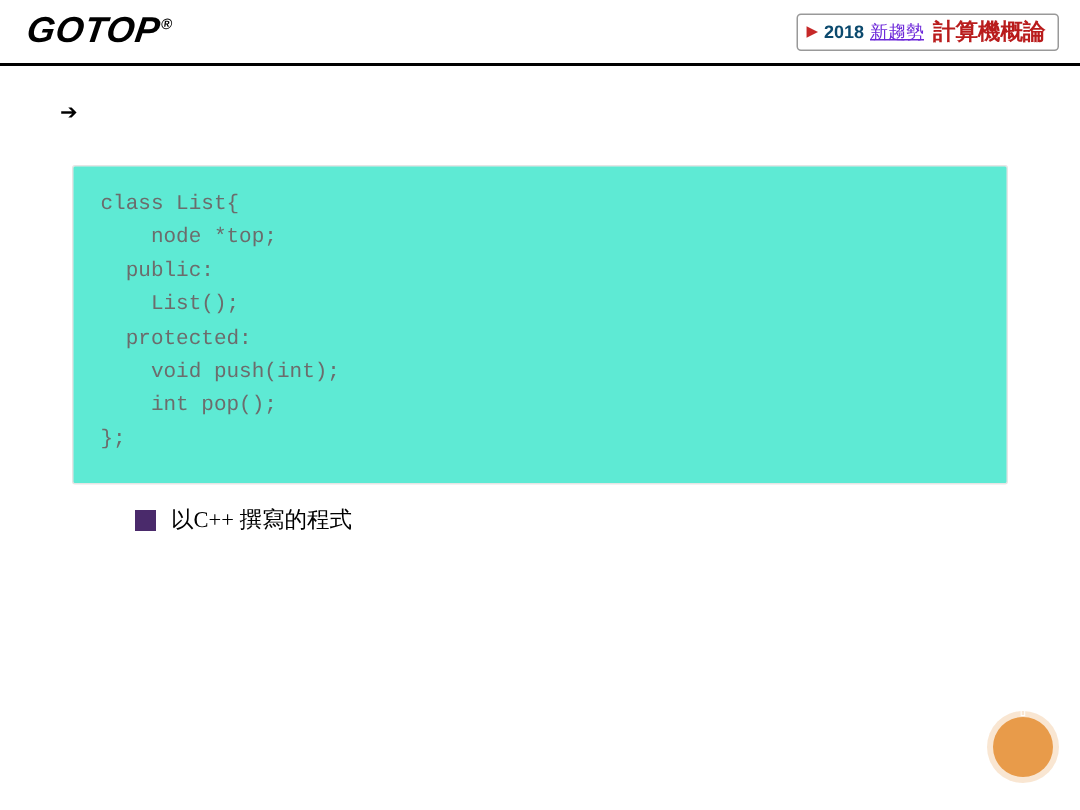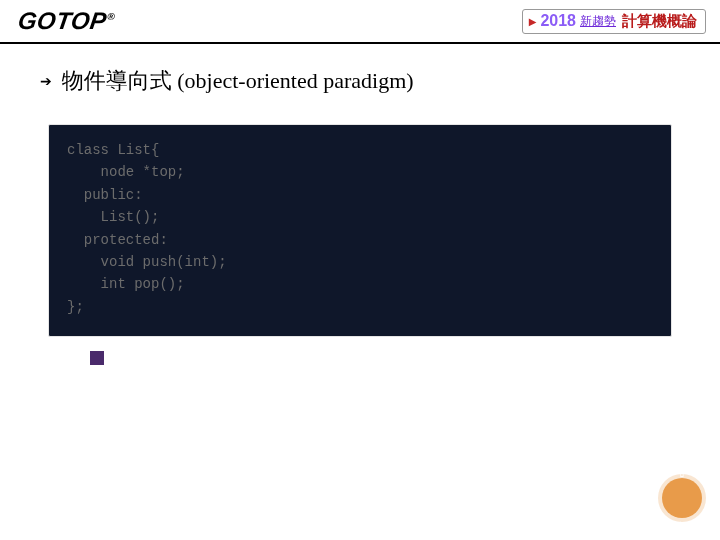--- a/index.html
+++ b/index.html
@@ -42,23 +42,23 @@
     font-size: 12px;
     color: #555;
     background: #fff;
     gap: 4px;
   }
   .badge .tri {
     color: #c62828;
     font-size: 10px;
   }
   .badge .year {
-    color: #8b5cf6;
+    color: #0c4a6e;
     font-weight: bold;
-    font-size: 16px;
+    font-size: 12px;
   }
   .badge .trend {
     color: #6d28d9;
     font-size: 12px;
     text-decoration: underline;
   }
   .badge .title {
     color: #b91c1c;
     font-weight: bold;
     font-size: 15px;
@@ -76,21 +76,21 @@
   .arrow-bullet {
     font-size: 14px;
     color: #000;
   }
   .heading-text {
     font-size: 22px;
     color: #000;
     font-family: "DFKai-SB", "KaiTi", "Microsoft JhengHei", serif;
   }
   .code-block {
-    background: #0f172a;
+    background: #5eead4;
     border: 1px solid #e5e5e5;
     border-radius: 2px;
     margin: 0 8px 14px 8px;
     padding: 14px 18px 18px 18px;
     font-family: "Courier New", Courier, monospace;
     font-size: 14px;
     color: #6c6c6c;
     line-height: 1.6;
     white-space: pre;
   }
@@ -149,33 +149,33 @@
     <span class="tri">▶</span>
     <span class="year">2018</span>
     <span class="trend">新趨勢</span>
     <span class="title">計算機概論</span>
   </div>
 </div>
 
 <div class="content">
   <div class="heading-row">
     <span class="arrow-bullet">➔</span>
-    <span class="heading-text">物件導向式 (object-oriented paradigm)</span>
   </div>
 
   <div class="code-block">class List{
     node *top;
   public:
     List();
   protected:
     void push(int);
     int pop();
 };</div>
 
   <div class="caption-row">
     <div class="sq"></div>
+    <span class="caption-text">以C++ 撰寫的程式</span>
   </div>
 </div>
 
 <div class="return-btn">
   <span class="up">⇧</span>
   <span class="lbl">返回</span>
 </div>
 
 </body></html>

